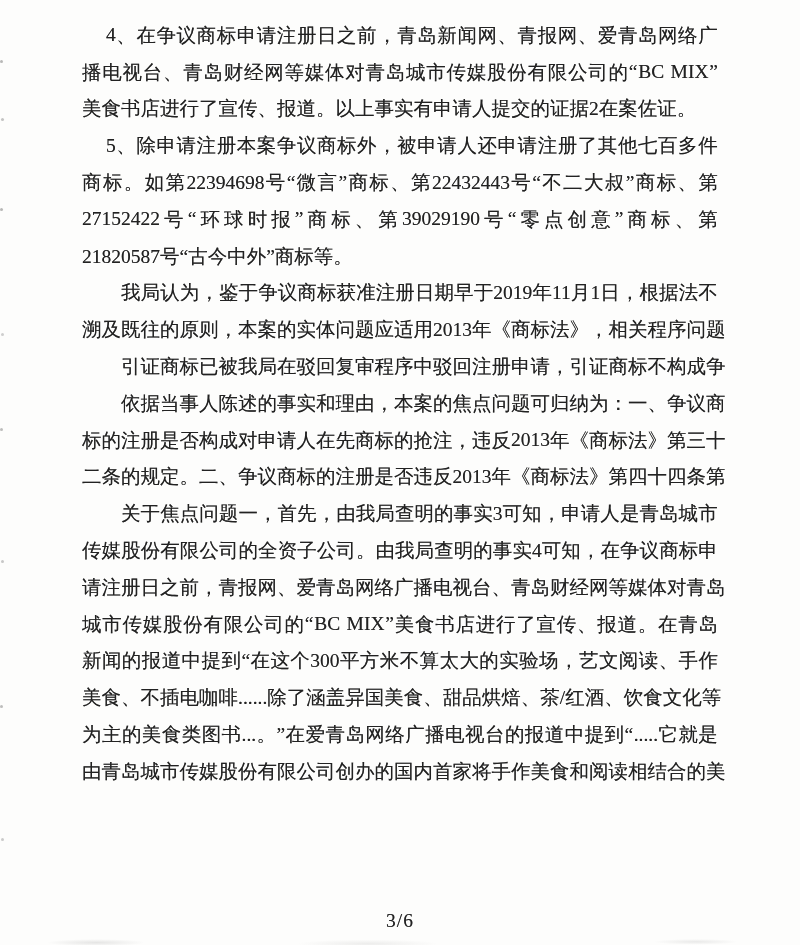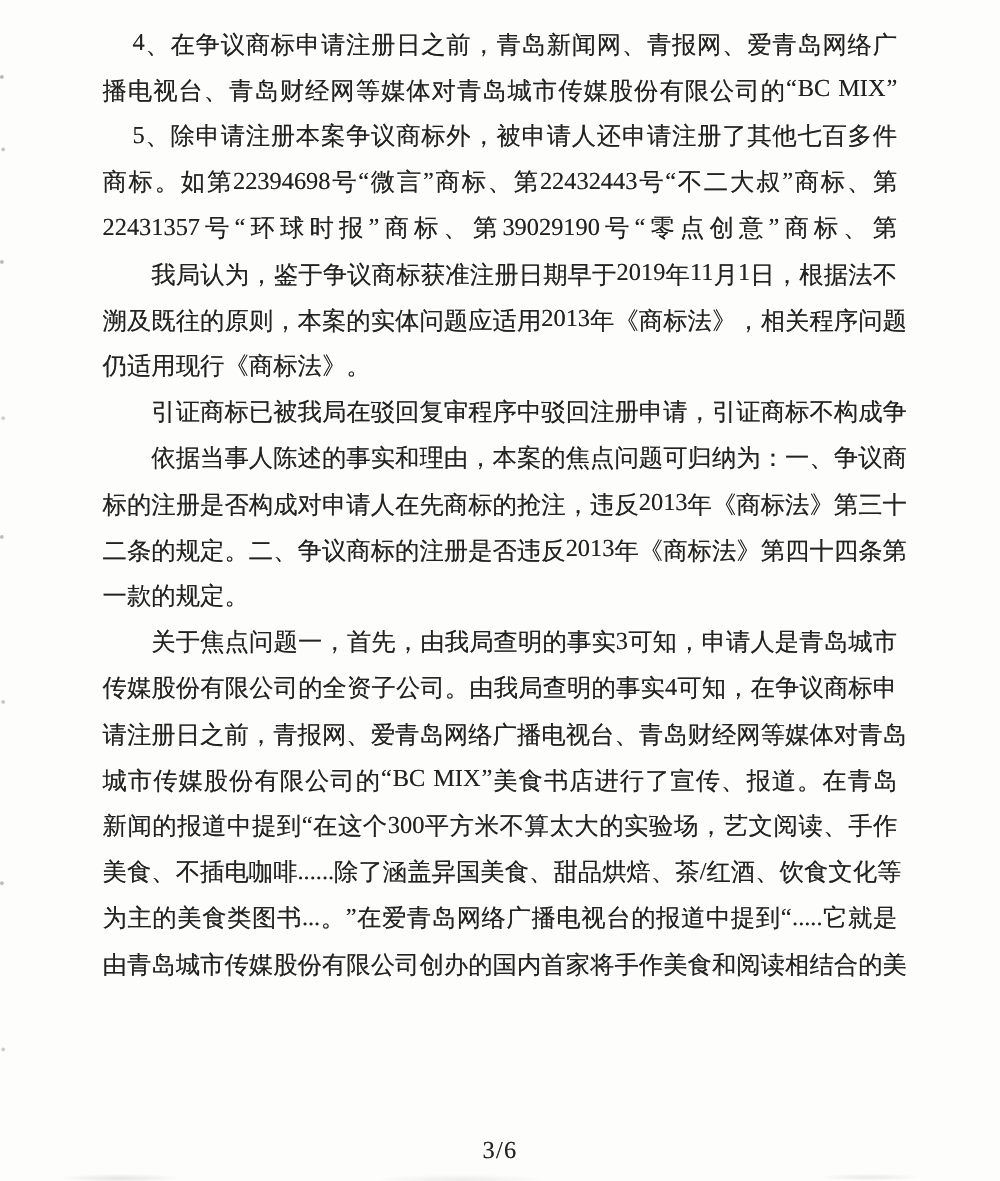--- a/index.html
+++ b/index.html
@@ -82,31 +82,31 @@
       radial-gradient(ellipse 60px 4px at 87% 80%, rgba(120,120,120,0.15), transparent 70%);
   }
 </style>
 </head>
 <body style="background: rgb(253, 253, 252); color: rgb(34, 34, 34);">
 
 <div class="page">
   <div class="text-block">
       <div class="line just indent-num"><span>4</span><span>、</span><span>在</span><span>争</span><span>议</span><span>商</span><span>标</span><span>申</span><span>请</span><span>注</span><span>册</span><span>日</span><span>之</span><span>前</span><span>，</span><span>青</span><span>岛</span><span>新</span><span>闻</span><span>网</span><span>、</span><span>青</span><span>报</span><span>网</span><span>、</span><span>爱</span><span>青</span><span>岛</span><span>网</span><span>络</span><span>广</span></div>
       <div class="line just"><span>播</span><span>电</span><span>视</span><span>台</span><span>、</span><span>青</span><span>岛</span><span>财</span><span>经</span><span>网</span><span>等</span><span>媒</span><span>体</span><span>对</span><span>青</span><span>岛</span><span>城</span><span>市</span><span>传</span><span>媒</span><span>股</span><span>份</span><span>有</span><span>限</span><span>公</span><span>司</span><span>的</span><span>“</span><span>BC</span><span> </span><span>MIX</span><span>”</span></div>
+      <div class="line">美食书店进行了宣传、报道。以上事实有申请人提交的证据2在案佐证。</div>
       <div class="line just indent-num"><span>5</span><span>、</span><span>除</span><span>申</span><span>请</span><span>注</span><span>册</span><span>本</span><span>案</span><span>争</span><span>议</span><span>商</span><span>标</span><span>外</span><span>，</span><span>被</span><span>申</span><span>请</span><span>人</span><span>还</span><span>申</span><span>请</span><span>注</span><span>册</span><span>了</span><span>其</span><span>他</span><span>七</span><span>百</span><span>多</span><span>件</span></div>
       <div class="line just"><span>商</span><span>标</span><span>。</span><span>如</span><span>第</span><span>22394698</span><span>号</span><span>“</span><span>微</span><span>言</span><span>”</span><span>商</span><span>标</span><span>、</span><span>第</span><span>22432443</span><span>号</span><span>“</span><span>不</span><span>二</span><span>大</span><span>叔</span><span>”</span><span>商</span><span>标</span><span>、</span><span>第</span></div>
-      <div class="line just"><span>22431357</span><span>号</span><span>“</span><span>环</span><span>球</span><span>时</span><span>报</span><span>”</span><span>商</span><span>标</span><span>、</span><span>第</span><span>39029190</span><span>号</span><span>“</span><span>零</span><span>点</span><span>创</span><span>意</span><span>”</span><span>商</span><span>标</span><span>、</span><span>第</span></div>
+      <div class="line just"><span>27152422</span><span>号</span><span>“</span><span>环</span><span>球</span><span>时</span><span>报</span><span>”</span><span>商</span><span>标</span><span>、</span><span>第</span><span>39029190</span><span>号</span><span>“</span><span>零</span><span>点</span><span>创</span><span>意</span><span>”</span><span>商</span><span>标</span><span>、</span><span>第</span></div>
+      <div class="line">21820587号“古今中外”商标等。</div>
       <div class="line just indent-para"><span>我</span><span>局</span><span>认</span><span>为</span><span>，</span><span>鉴</span><span>于</span><span>争</span><span>议</span><span>商</span><span>标</span><span>获</span><span>准</span><span>注</span><span>册</span><span>日</span><span>期</span><span>早</span><span>于</span><span>2019</span><span>年</span><span>11</span><span>月</span><span>1</span><span>日</span><span>，</span><span>根</span><span>据</span><span>法</span><span>不</span></div>
       <div class="line just"><span>溯</span><span>及</span><span>既</span><span>往</span><span>的</span><span>原</span><span>则</span><span>，</span><span>本</span><span>案</span><span>的</span><span>实</span><span>体</span><span>问</span><span>题</span><span>应</span><span>适</span><span>用</span><span>2013</span><span>年</span><span>《</span><span>商</span><span>标</span><span>法</span><span>》</span><span>，</span><span>相</span><span>关</span><span>程</span><span>序</span><span>问</span><span>题</span></div>
-      <div class="line">仍适用现行《商标法》。</div>
       <div class="line just indent-para"><span>引</span><span>证</span><span>商</span><span>标</span><span>已</span><span>被</span><span>我</span><span>局</span><span>在</span><span>驳</span><span>回</span><span>复</span><span>审</span><span>程</span><span>序</span><span>中</span><span>驳</span><span>回</span><span>注</span><span>册</span><span>申</span><span>请</span><span>，</span><span>引</span><span>证</span><span>商</span><span>标</span><span>不</span><span>构</span><span>成</span><span>争</span></div>
       <div class="line just indent-para"><span>依</span><span>据</span><span>当</span><span>事</span><span>人</span><span>陈</span><span>述</span><span>的</span><span>事</span><span>实</span><span>和</span><span>理</span><span>由</span><span>，</span><span>本</span><span>案</span><span>的</span><span>焦</span><span>点</span><span>问</span><span>题</span><span>可</span><span>归</span><span>纳</span><span>为</span><span>：</span><span>一</span><span>、</span><span>争</span><span>议</span><span>商</span></div>
       <div class="line just"><span>标</span><span>的</span><span>注</span><span>册</span><span>是</span><span>否</span><span>构</span><span>成</span><span>对</span><span>申</span><span>请</span><span>人</span><span>在</span><span>先</span><span>商</span><span>标</span><span>的</span><span>抢</span><span>注</span><span>，</span><span>违</span><span>反</span><span>2013</span><span>年</span><span>《</span><span>商</span><span>标</span><span>法</span><span>》</span><span>第</span><span>三</span><span>十</span></div>
       <div class="line just"><span>二</span><span>条</span><span>的</span><span>规</span><span>定</span><span>。</span><span>二</span><span>、</span><span>争</span><span>议</span><span>商</span><span>标</span><span>的</span><span>注</span><span>册</span><span>是</span><span>否</span><span>违</span><span>反</span><span>2013</span><span>年</span><span>《</span><span>商</span><span>标</span><span>法</span><span>》</span><span>第</span><span>四</span><span>十</span><span>四</span><span>条</span><span>第</span></div>
-      <div class="line">一款的规定。</div>
       <div class="line just indent-para"><span>关</span><span>于</span><span>焦</span><span>点</span><span>问</span><span>题</span><span>一</span><span>，</span><span>首</span><span>先</span><span>，</span><span>由</span><span>我</span><span>局</span><span>查</span><span>明</span><span>的</span><span>事</span><span>实</span><span>3</span><span>可</span><span>知</span><span>，</span><span>申</span><span>请</span><span>人</span><span>是</span><span>青</span><span>岛</span><span>城</span><span>市</span></div>
       <div class="line just"><span>传</span><span>媒</span><span>股</span><span>份</span><span>有</span><span>限</span><span>公</span><span>司</span><span>的</span><span>全</span><span>资</span><span>子</span><span>公</span><span>司</span><span>。</span><span>由</span><span>我</span><span>局</span><span>查</span><span>明</span><span>的</span><span>事</span><span>实</span><span>4</span><span>可</span><span>知</span><span>，</span><span>在</span><span>争</span><span>议</span><span>商</span><span>标</span><span>申</span></div>
       <div class="line just"><span>请</span><span>注</span><span>册</span><span>日</span><span>之</span><span>前</span><span>，</span><span>青</span><span>报</span><span>网</span><span>、</span><span>爱</span><span>青</span><span>岛</span><span>网</span><span>络</span><span>广</span><span>播</span><span>电</span><span>视</span><span>台</span><span>、</span><span>青</span><span>岛</span><span>财</span><span>经</span><span>网</span><span>等</span><span>媒</span><span>体</span><span>对</span><span>青</span><span>岛</span></div>
       <div class="line just"><span>城</span><span>市</span><span>传</span><span>媒</span><span>股</span><span>份</span><span>有</span><span>限</span><span>公</span><span>司</span><span>的</span><span>“</span><span>BC</span><span> </span><span>MIX</span><span>”</span><span>美</span><span>食</span><span>书</span><span>店</span><span>进</span><span>行</span><span>了</span><span>宣</span><span>传</span><span>、</span><span>报</span><span>道</span><span>。</span><span>在</span><span>青</span><span>岛</span></div>
       <div class="line just"><span>新</span><span>闻</span><span>的</span><span>报</span><span>道</span><span>中</span><span>提</span><span>到</span><span>“</span><span>在</span><span>这</span><span>个</span><span>300</span><span>平</span><span>方</span><span>米</span><span>不</span><span>算</span><span>太</span><span>大</span><span>的</span><span>实</span><span>验</span><span>场</span><span>，</span><span>艺</span><span>文</span><span>阅</span><span>读</span><span>、</span><span>手</span><span>作</span></div>
       <div class="line just"><span>美</span><span>食</span><span>、</span><span>不</span><span>插</span><span>电</span><span>咖</span><span>啡</span><span>......</span><span>除</span><span>了</span><span>涵</span><span>盖</span><span>异</span><span>国</span><span>美</span><span>食</span><span>、</span><span>甜</span><span>品</span><span>烘</span><span>焙</span><span>、</span><span>茶</span><span>/</span><span>红</span><span>酒</span><span>、</span><span>饮</span><span>食</span><span>文</span><span>化</span><span>等</span></div>
       <div class="line just"><span>为</span><span>主</span><span>的</span><span>美</span><span>食</span><span>类</span><span>图</span><span>书</span><span>...</span><span>。</span><span>”</span><span>在</span><span>爱</span><span>青</span><span>岛</span><span>网</span><span>络</span><span>广</span><span>播</span><span>电</span><span>视</span><span>台</span><span>的</span><span>报</span><span>道</span><span>中</span><span>提</span><span>到</span><span>“</span><span>.....</span><span>它</span><span>就</span><span>是</span></div>
       <div class="line just"><span>由</span><span>青</span><span>岛</span><span>城</span><span>市</span><span>传</span><span>媒</span><span>股</span><span>份</span><span>有</span><span>限</span><span>公</span><span>司</span><span>创</span><span>办</span><span>的</span><span>国</span><span>内</span><span>首</span><span>家</span><span>将</span><span>手</span><span>作</span><span>美</span><span>食</span><span>和</span><span>阅</span><span>读</span><span>相</span><span>结</span><span>合</span><span>的</span><span>美</span></div>
     </div>
   <div class="footer">3/6</div>

